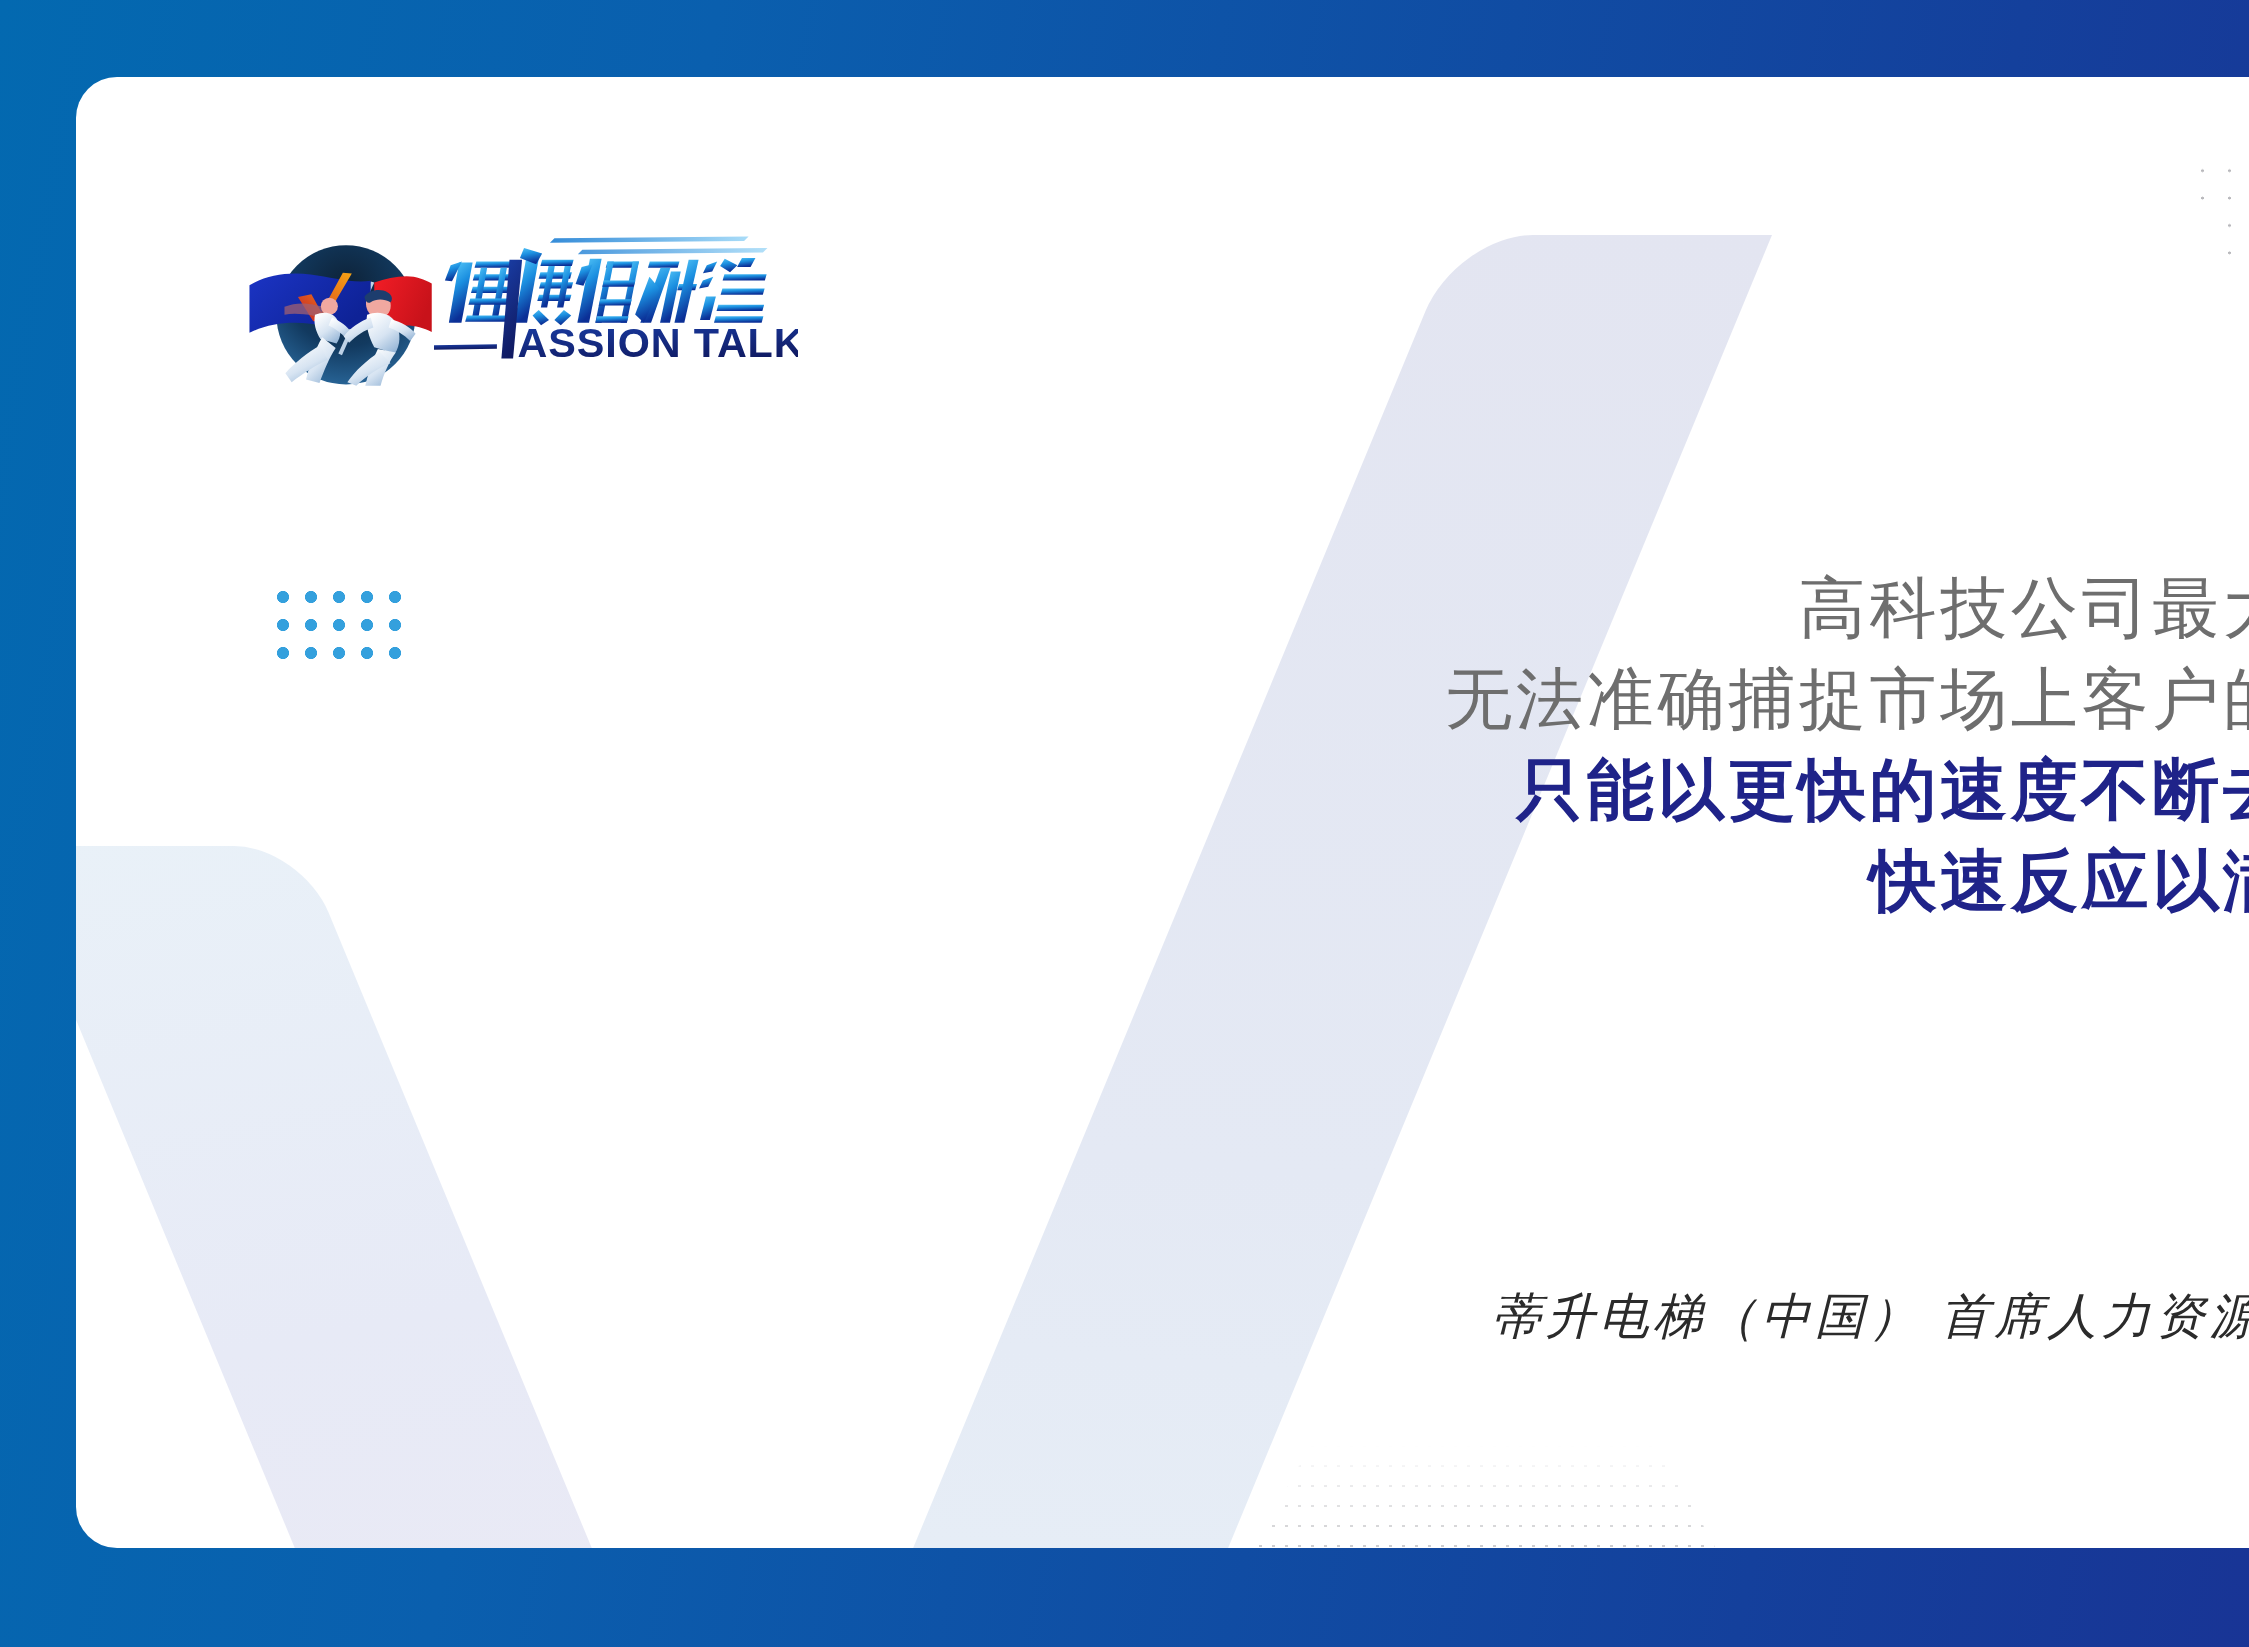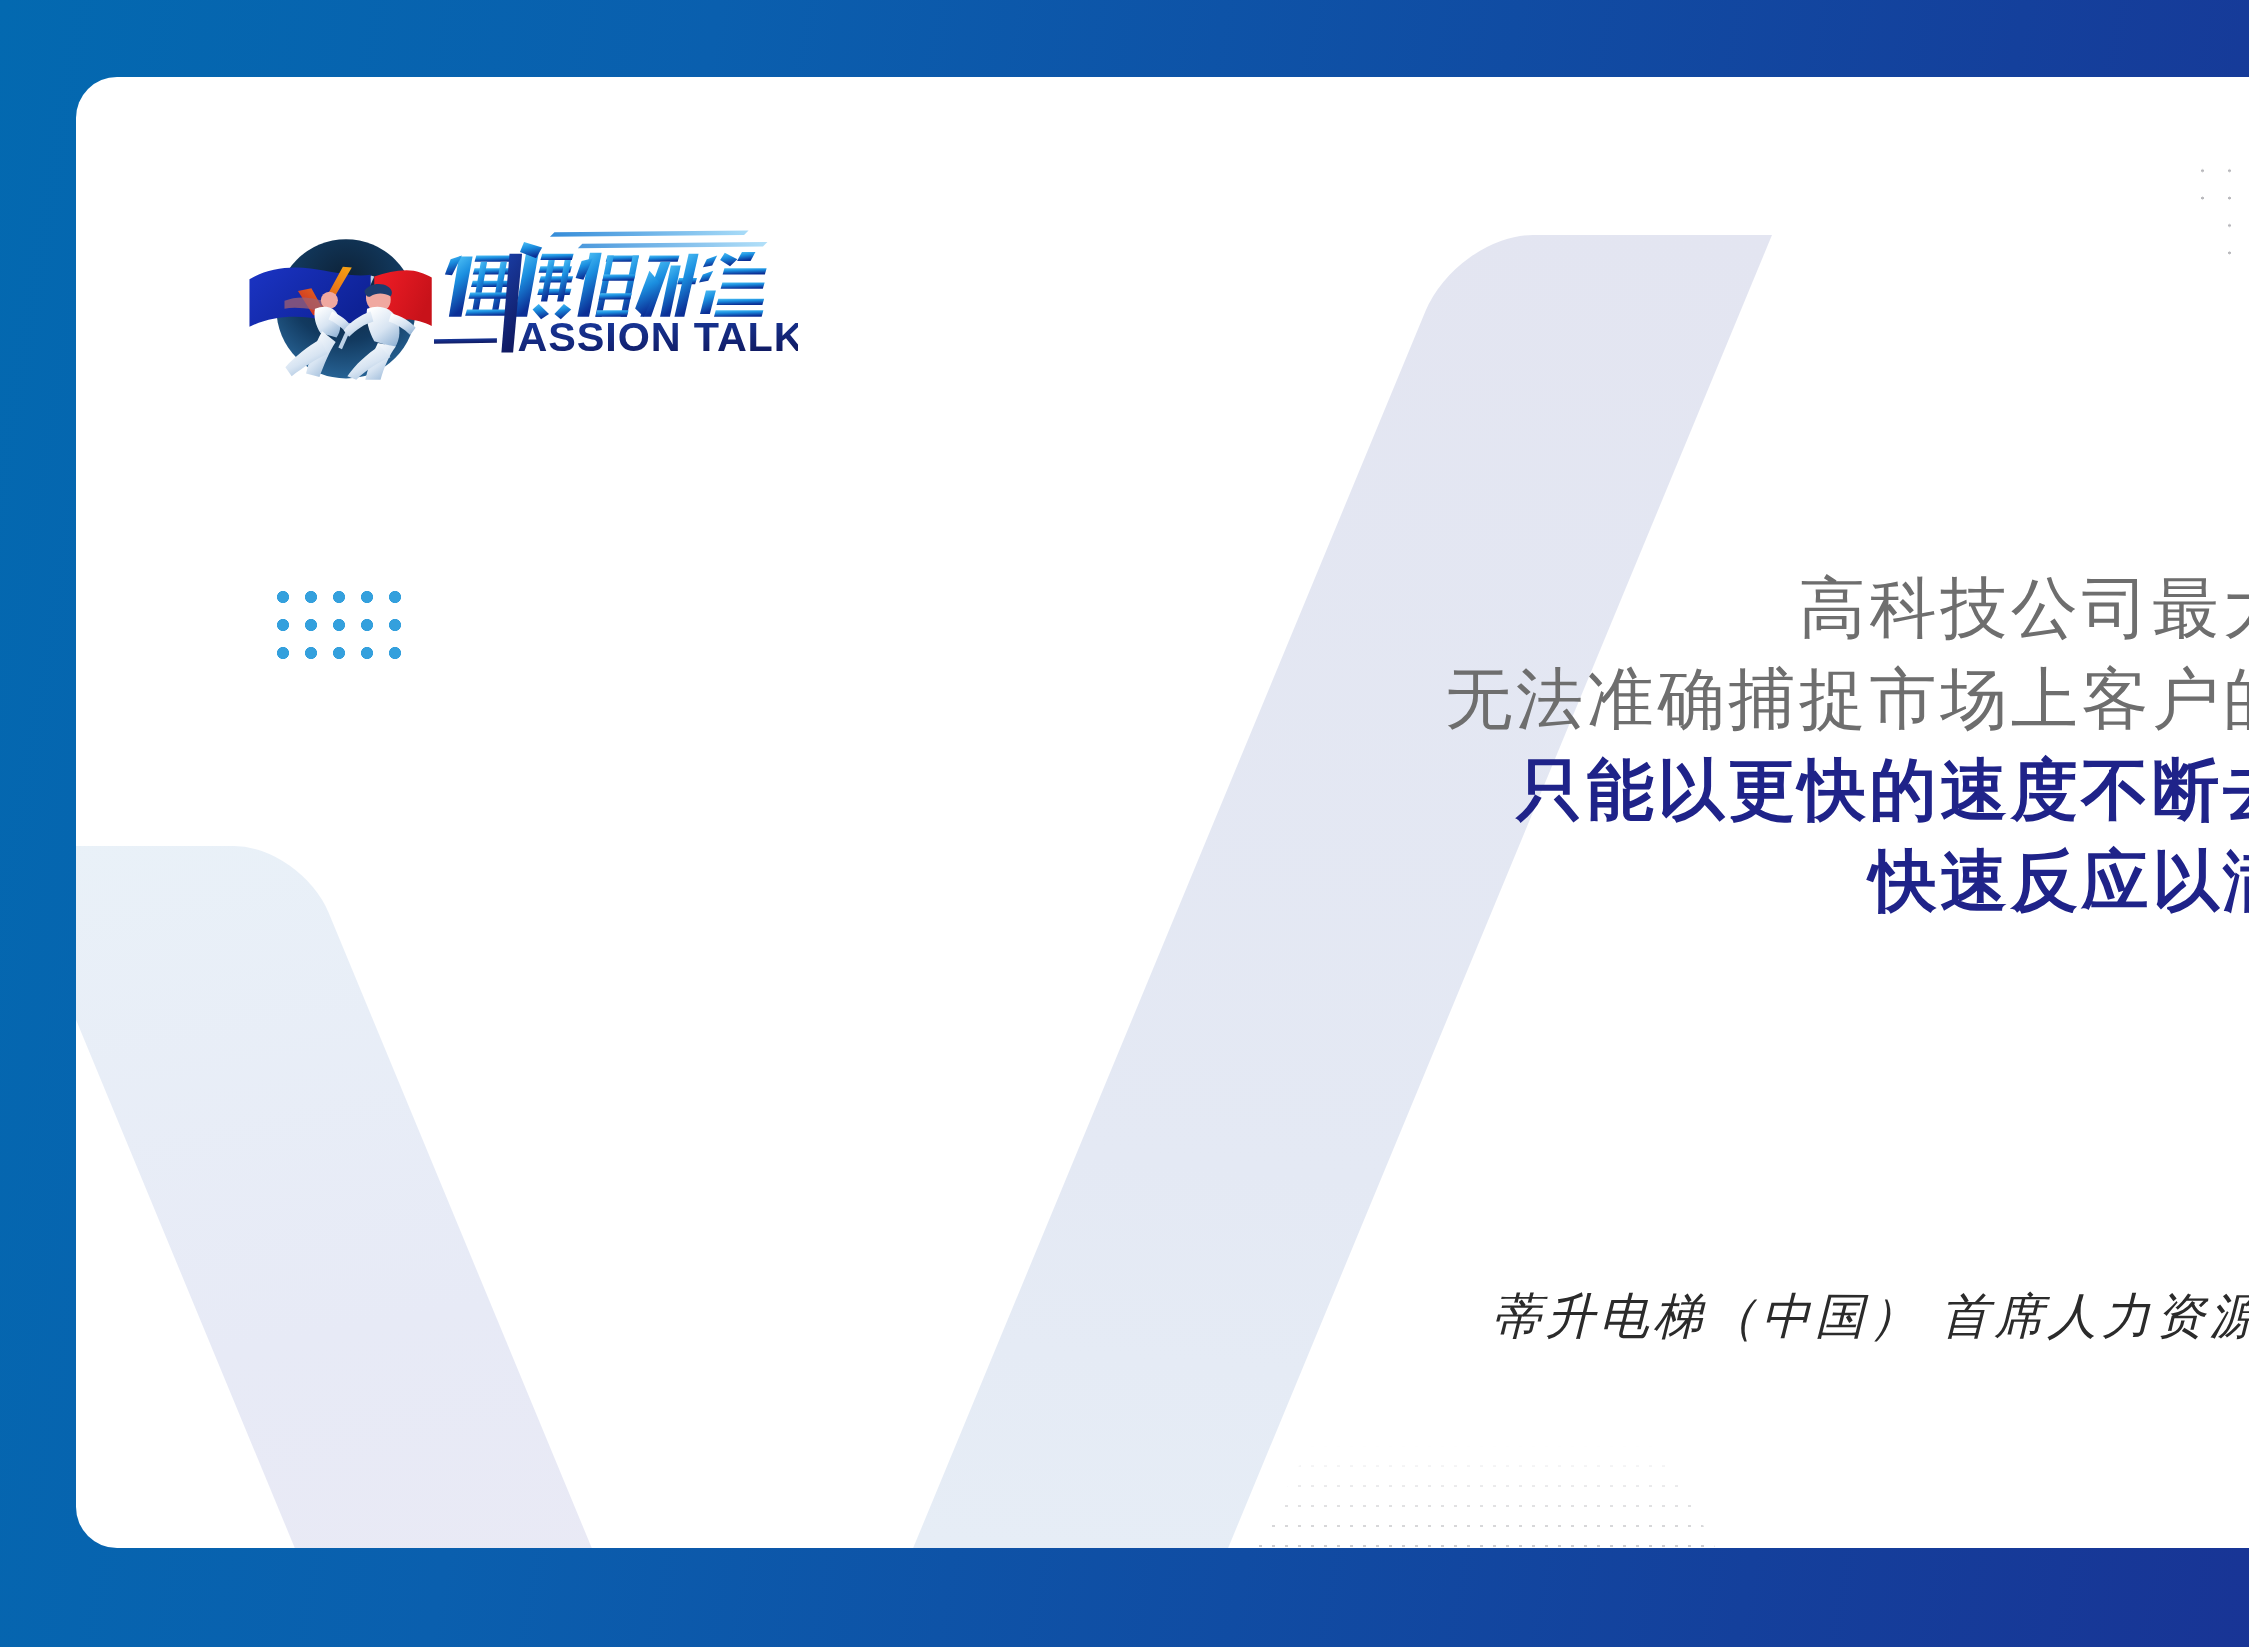--- a/index.html
+++ b/index.html
@@ -57,21 +57,21 @@
                        linear-gradient(-118deg, rgba(0,0,0,0) 0 10%, #000 10.3% 100%);
             mask-composite:intersect;
   }
   #dots-blue{
     left:193px;top:506px;width:148px;height:83px;
     background-image:radial-gradient(circle at 50% 50%, #34a0dd 5.8px, rgba(0,0,0,0) 6.3px);
     background-size:28px 28px;background-position:0 0;
   }
 
   
-  #logo{position:absolute;left:160px;top:109px;width:562px;height:193px;}
+  #logo{position:absolute;left:160px;top:115px;width:562px;height:193px;}
   #logo-emblem{position:absolute;left:0;top:4.5px;width:211px;height:189px;}
   #logo-word{position:absolute;left:198px;top:38px;width:364px;height:135px;}
 
   
   #quote{
     position:absolute;right:232px;top:485px;width:1935px;
     text-align:right;
   }
   .q-line{
     display:block;

